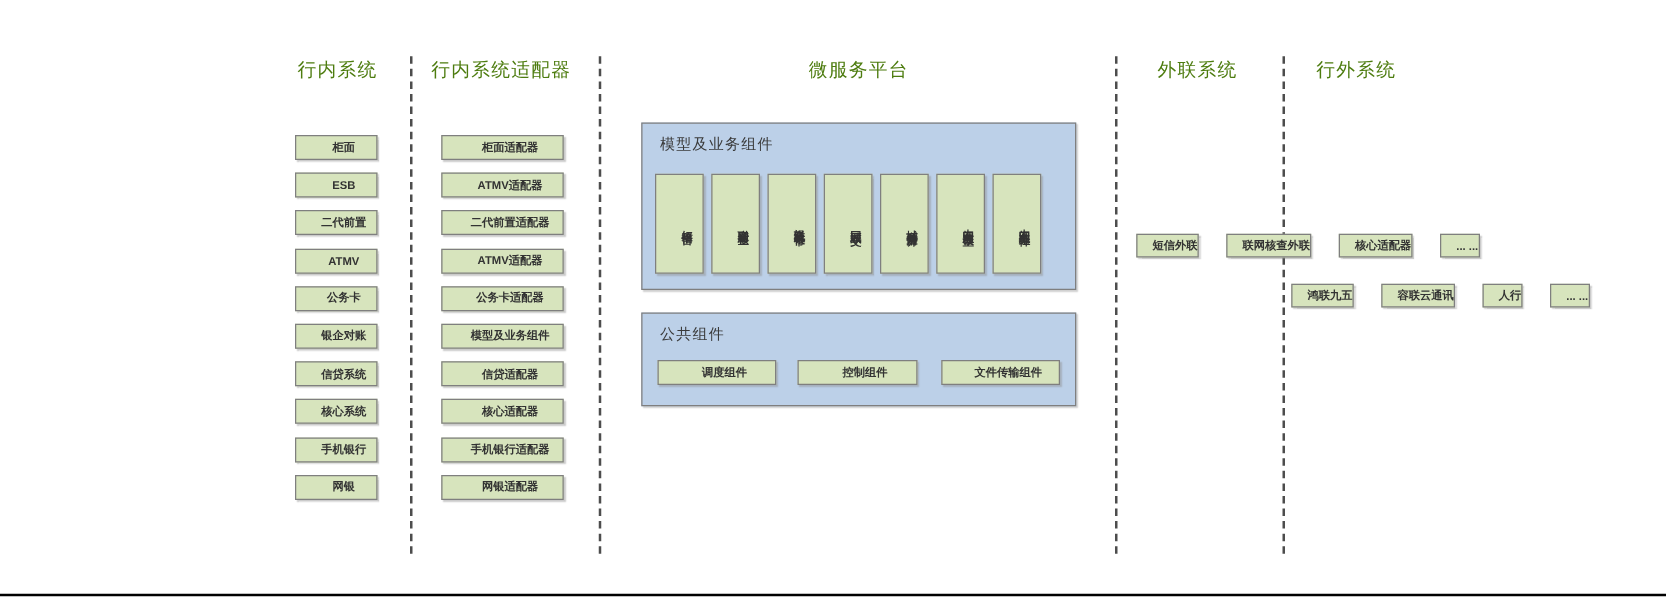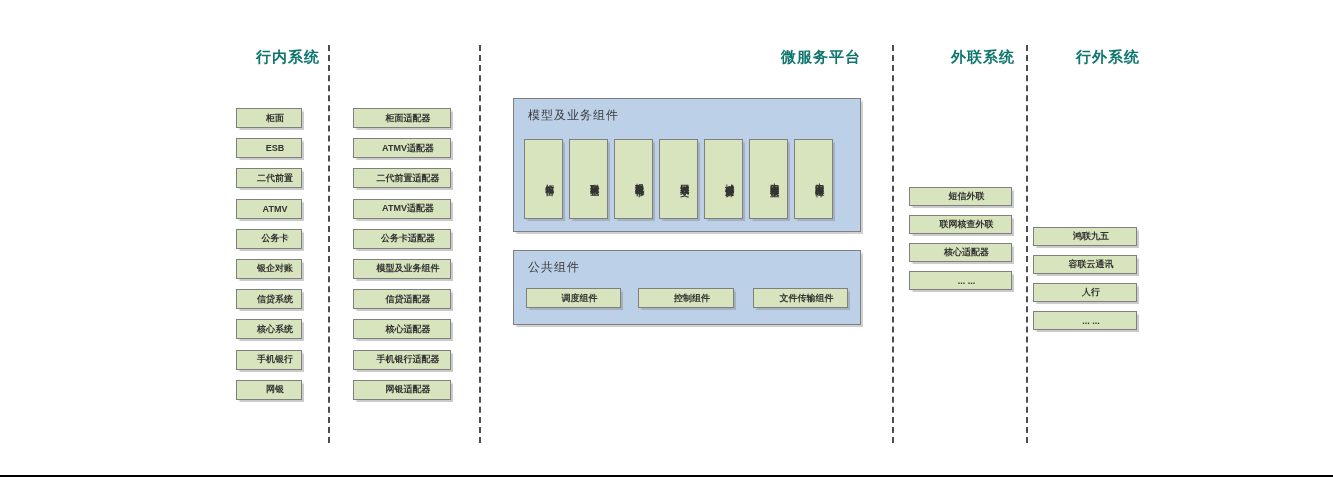--- a/index.html
+++ b/index.html
@@ -5,21 +5,21 @@
   html,body{margin:0;padding:0;background:#fff;}
   body{
     font-family:"Liberation Sans","DejaVu Sans",sans-serif;
     width:1333px;height:483px;position:relative;overflow:hidden;
   }
   .canvas{position:absolute;left:0;top:0;width:1333px;height:483px;background:#ffffff;}
 
   
   .col-header{
     position:absolute;top:47px;height:20px;line-height:20px;
-    text-align:right;font-size:15px;font-weight:bold;color:#0f766e;
+    text-align:center;font-size:15px;font-weight:normal;color:#4d7c0f;
     letter-spacing:1px;white-space:nowrap;
   }
   #hdr1{left:220px;width:100px;}
   #hdr2{left:336px;width:130px;}
   #hdr3{left:513px;width:348px;}
   #hdr4{left:901px;width:114px;}
   #hdr5{left:1030px;width:110px;}
 
   
   .vdash{position:absolute;top:45px;height:398px;width:0;border-left:2px dashed #4d4d4d;}
@@ -37,21 +37,21 @@
     box-sizing:border-box;white-space:nowrap;padding-left:12px;
   }
 
   
   .stack{position:absolute;display:flex;flex-direction:column;gap:10.2px;}
   #col-internal{left:236px;top:108px;width:66px;}
   #col-adapters{left:353px;top:108px;width:98px;}
   #col-internal .gbox,#col-adapters .gbox{height:20px;flex:0 0 auto;}
 
   
-  .stack-wide{position:absolute;display:flex;flex-direction:column;gap:9px;}
+  .stack-wide{position:absolute;display:flex;flex-direction:row;gap:22px;}
   #col-outlink{left:909px;top:187px;width:103px;}
   #col-external{left:1033px;top:187px;width:104px;margin-top:40px;}
   #col-outlink .gbox,#col-external .gbox{height:19px;flex:0 0 auto;}
 
   
   .panel{
     position:absolute;left:513px;width:348px;
     background:#bcd0e8;border:1px solid #7f7f7f;box-sizing:border-box;
     box-shadow:1.5px 1.5px 1px rgba(140,140,140,.4);
   }
@@ -78,20 +78,21 @@
 
   
   .baseline{position:absolute;left:0;top:475px;width:1333px;height:2px;background:#000;}
 </style>
 </head>
 <body>
 
 <div class="canvas">
 
   <div id="hdr1" class="col-header">行内系统</div>
+  <div id="hdr2" class="col-header">行内系统适配器</div>
   <div id="hdr3" class="col-header">微服务平台</div>
   <div id="hdr4" class="col-header">外联系统</div>
   <div id="hdr5" class="col-header">行外系统</div>
 
   <div id="dash1" class="vdash"></div>
   <div id="dash2" class="vdash"></div>
   <div id="dash3" class="vdash"></div>
   <div id="dash4" class="vdash"></div>
 
   <div id="col-internal" class="stack">

